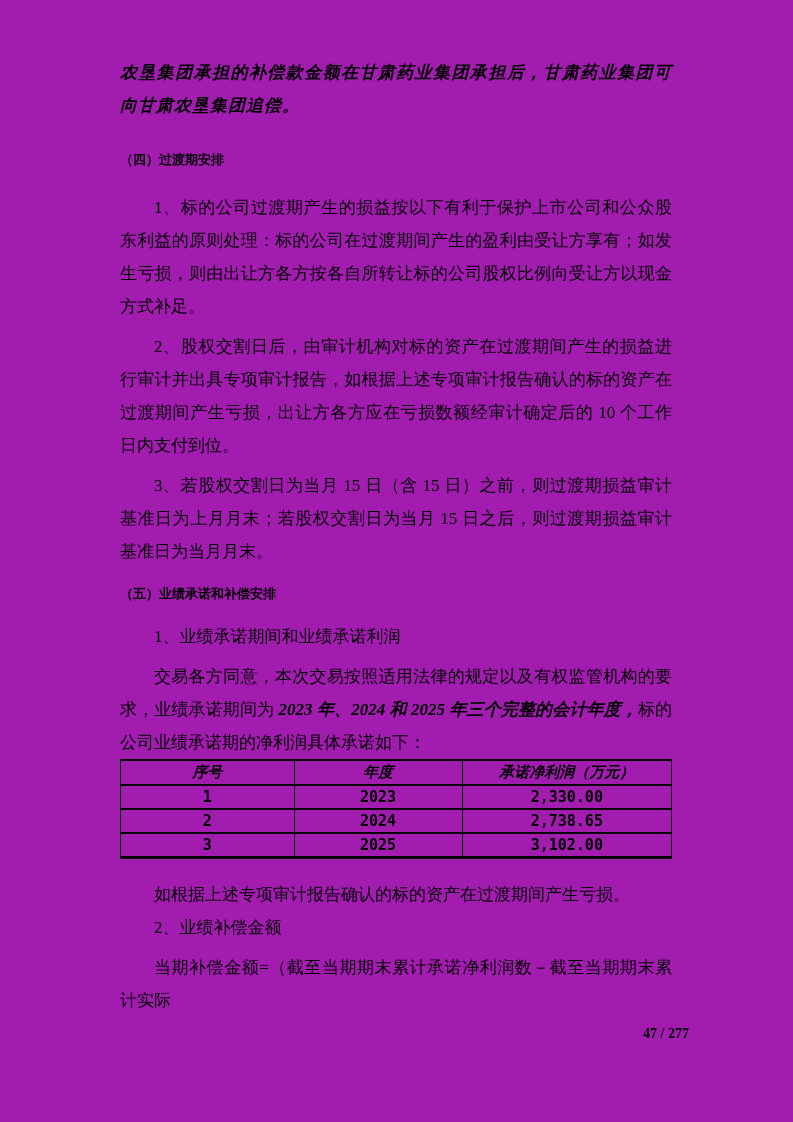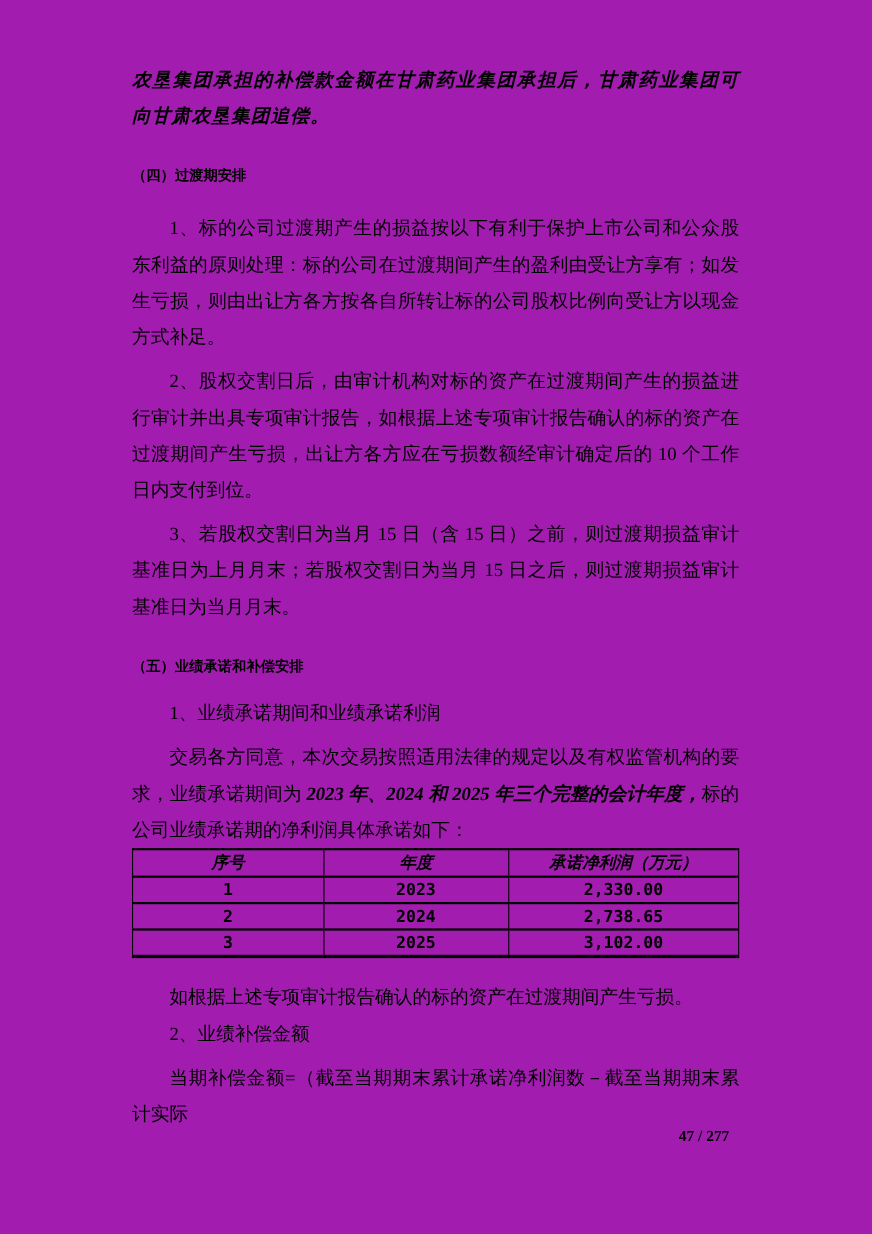--- a/index.html
+++ b/index.html
@@ -34,21 +34,21 @@
     letter-spacing: 1px;
   }
   .heading {
     margin: 0;
     font-family: "Liberation Sans", "DejaVu Sans", sans-serif;
     font-weight: 700;
     font-size: 13px;
     line-height: 28px;
   }
   .h4 { margin-top: 24px; }
-  .h5 { margin-top: 24px; }
+  .h5 { margin-top: 12px; }
   .p-gap   { margin-top: 7px  !important; }
   .p-first { margin-top: 17px !important; }
   .item1   { margin-top: 12px !important; }
   .after-table { margin-top: 19px !important; }
 
   table.commit {
     width: 100%;
     border-collapse: collapse;
     table-layout: fixed;
     border-top: 2px solid #b91c1c;
@@ -75,21 +75,21 @@
     font-family: "Liberation Serif", "DejaVu Serif", serif;
   }
   .num {
     font-family: "DejaVu Sans Mono", "Liberation Mono", monospace;
     font-weight: 700;
     font-size: 15px;
   }
   .page-number {
     position: absolute;
     top: 1026px;
-    right: 130px;
+    right: 104px;
     font-family: "Liberation Serif", "DejaVu Serif", serif;
     font-weight: 700;
     font-size: 14px;
   }
 </style>
 </head>
 <body>
 
 <div class="page">
 

